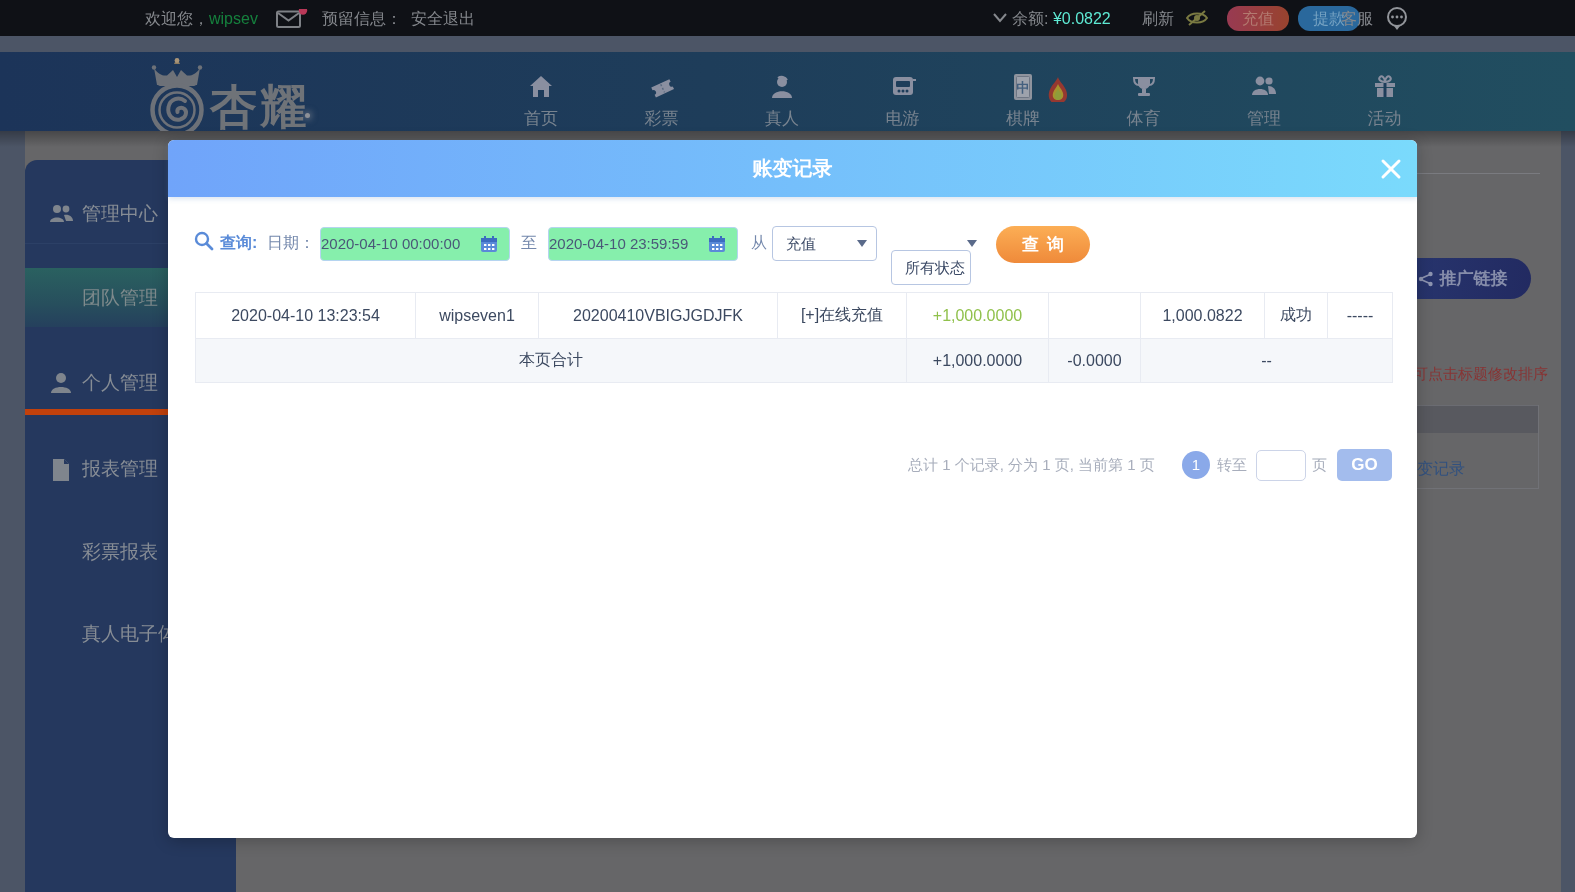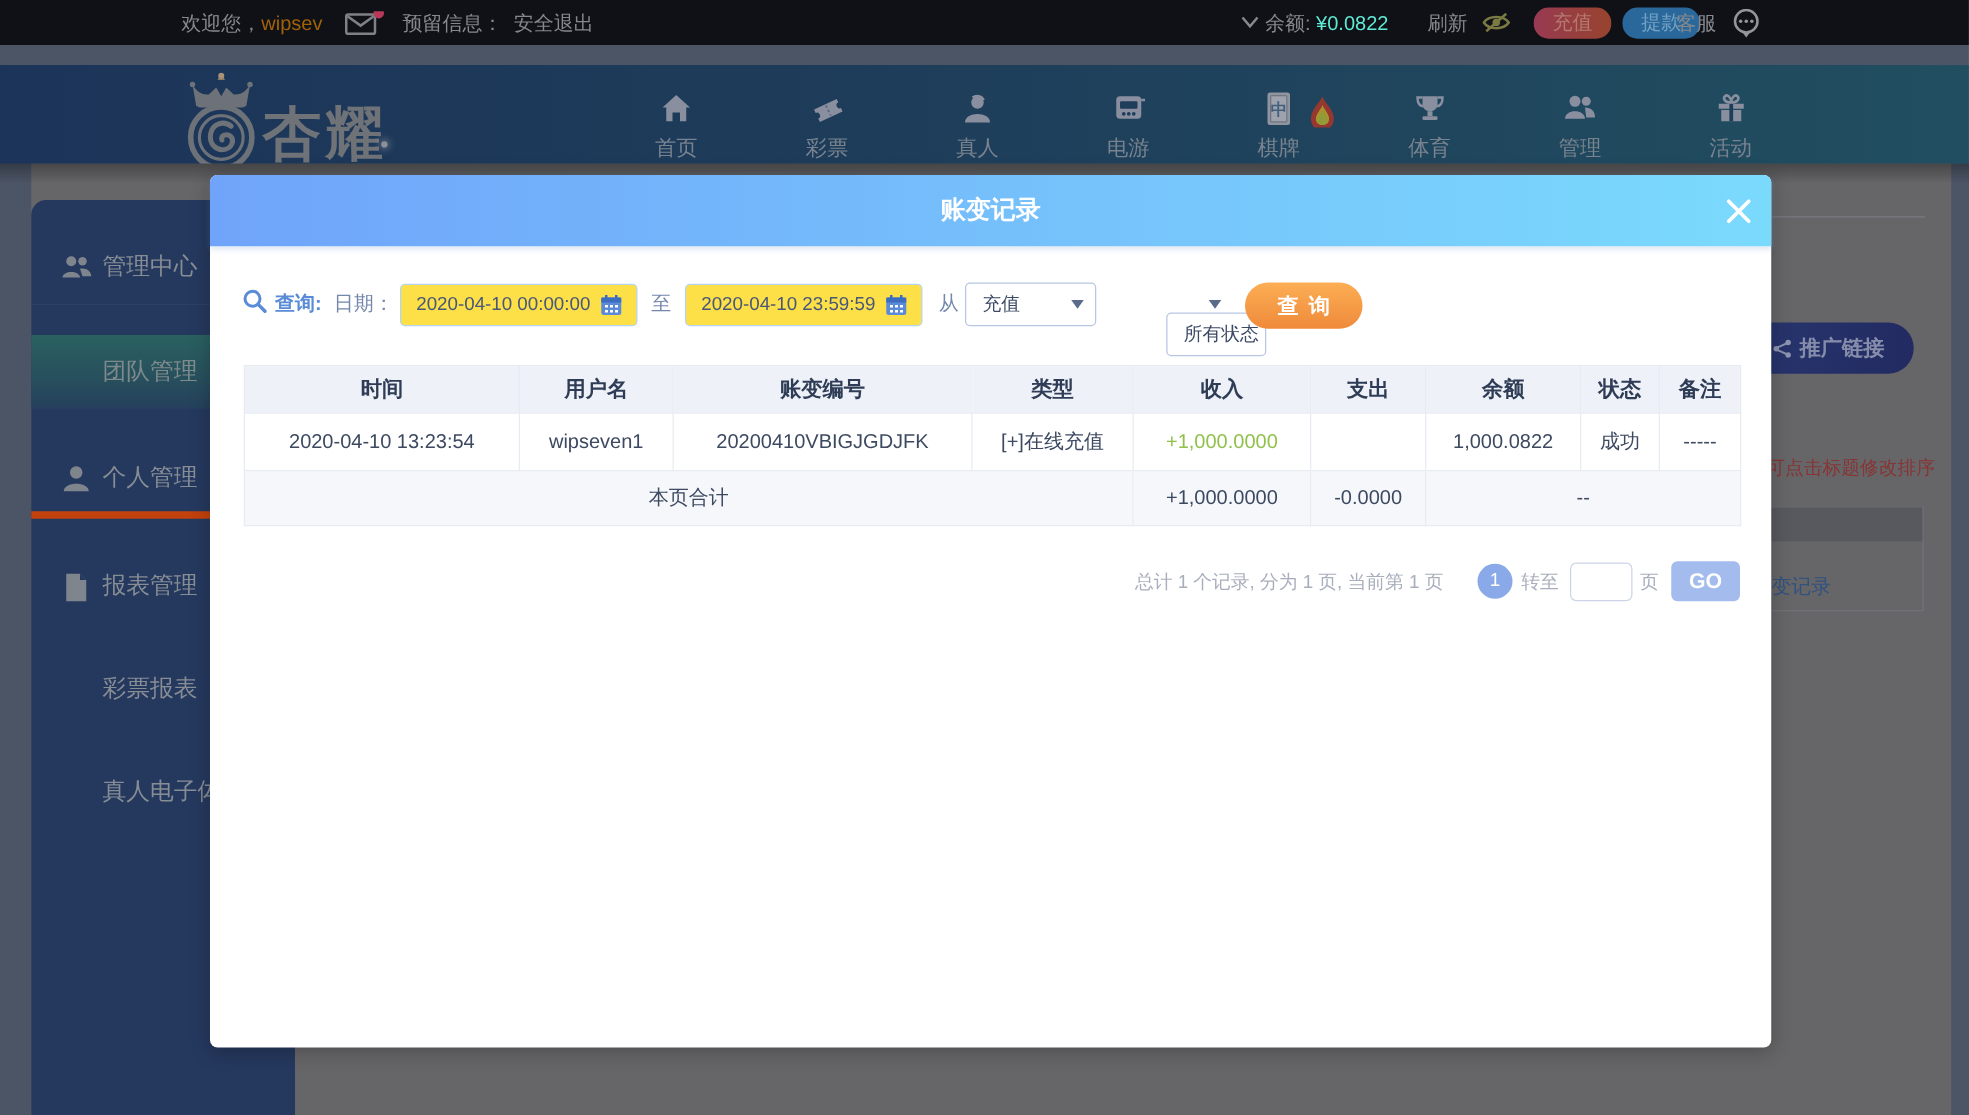--- a/index.html
+++ b/index.html
@@ -39,22 +39,22 @@
   
   .modal { position:absolute; left:168px; top:140px; width:1249px; height:698px; background:#ffffff;
            border-radius:6px; box-shadow:0 3px 16px rgba(0,0,0,0.24); }
   .mhead { position:absolute; left:0; top:0; width:1249px; height:57px; border-radius:6px 6px 0 0;
            background:linear-gradient(90deg,#70a4fa 0%, #7adafc 100%); box-shadow:0 2px 5px rgba(110,150,200,0.25); }
   .mtitle { position:absolute; left:0; top:0; width:100%; height:57px; line-height:57px; text-align:center;
             color:#ffffff; font-size:20px; font-weight:bold; }
   .mclose { position:absolute; right:14px; top:17px; width:24px; height:24px; }
   
   .q-lbl { position:absolute; font-size:16px; white-space:nowrap;text-align:right; }
-  .q-input { position:absolute; height:34px; border:1px solid #b5d4f0; border-radius:4px; background:#fde047;
-             font-size:15px; color:#4a5878; line-height:32px; padding-left:12px; }
+  .q-input { position:absolute; height:34px; border:1px solid #b5d4f0; border-radius:4px; background:#86efac;
+             font-size:15px; color:#4a5878; line-height:32px; }
   .q-cal { position:absolute; top:8px; width:18px; height:18px; }
   .q-select { position:absolute; height:35px; border:1px solid #b7c6e2; border-radius:4px; background:#fff;
               font-size:15px; color:#3c4a66; line-height:33px; padding-left:13px; }
   .q-arrow { position:absolute; top:14px; width:0; height:0; border-left:5px solid transparent; border-right:5px solid transparent; border-top:7px solid #5a6a8a; }
   .q-btn { position:absolute; left:828px; top:86px; width:94px; height:37px; border-radius:19px;
            background:linear-gradient(180deg,#fcae55, #ef8a3a); color:#fff; font-size:17px; font-weight:bold;
            text-align:center; line-height:37px; letter-spacing:8px; padding-left:8px; }
   
   table.grid { position:absolute; left:27px; top:152px; width:1198px; border-collapse:collapse; table-layout:fixed;
                font-size:16px; color:#3c4960; }
@@ -68,21 +68,21 @@
   .pag-circle { position:absolute; left:1014px; top:3px; width:28px; height:28px; border-radius:50%; background:#8aa9e9;
                 color:#fff; text-align:center; line-height:28px; font-size:15px; }
   .pag-input { position:absolute; left:1088px; top:2px; width:50px; height:31px; border:1px solid #ccd4e8; border-radius:5px; background:#fff; }
   .pag-go { position:absolute; left:1169px; top:1px; width:55px; height:32px; border-radius:5px; background:#a3bced;
             color:#fff; font-weight:bold; font-size:17px; text-align:center; line-height:32px; }
 </style>
 </head>
 <body>
 
   <div class="topbar">
-    <div class="tb-txt" style="left:145px; color:#85888d;">欢迎您，<span style="color:#a16207;margin-top:36px;">wipsev</span></div>
+    <div class="tb-txt" style="left:145px; color:#85888d;">欢迎您，<span style="color:#15803d;margin-top:36px;">wipsev</span></div>
     <svg class="abs" style="left:276px; top:9px;" width="32" height="20" viewBox="0 0 32 20">
       <rect x="1" y="2.5" width="23" height="15.5" rx="1.5" fill="none" stroke="#7e8186" stroke-width="2"></rect>
       <path d="M2 4 L12.5 11.5 L23 4" fill="none" stroke="#7e8186" stroke-width="2"></path>
       <circle cx="27" cy="1.5" r="4.2" fill="#b93858"></circle>
     </svg>
     <div class="tb-txt" style="left:322px;">预留信息：</div>
     <div class="tb-txt" style="left:411px;">安全退出</div>
     <svg class="abs" style="left:993px; top:13px;" width="14" height="10" viewBox="0 0 14 10">
       <path d="M1 1 L7 8 L13 1" fill="none" stroke="#85888d" stroke-width="2"></path>
     </svg>
@@ -291,48 +291,37 @@
         <rect x="8" y="9" width="2.4" height="2"></rect>
         <rect x="12" y="9" width="2.4" height="2"></rect>
         <rect x="4" y="13" width="2.4" height="2"></rect>
         <rect x="8" y="13" width="2.4" height="2"></rect>
         <rect x="12" y="13" width="2.4" height="2"></rect>
       </g>
     </svg>
     <div class="q-lbl" style="left:583px; top:93px; color:#7488ac;">从</div>
     <div class="q-select" style="left:604px; top:86px; width:105px;">充值</div>
     <div class="q-arrow" style="left:689px; top:100px;"></div>
-    <div class="q-select" style="left:765px; top:86px; width:80px;margin-top:24px;">所有状态</div>
+    <div class="q-select" style="left:723px; top:86px; width:80px;margin-top:24px;">所有状态</div>
     <div class="q-arrow" style="left:799px; top:100px;"></div>
     <div class="q-btn">查询</div>
 
     <table class="grid">
       <colgroup>
         <col style="width:220px">
         <col style="width:123px">
         <col style="width:239px">
         <col style="width:129px">
         <col style="width:142px">
         <col style="width:92px">
         <col style="width:124px">
         <col style="width:63px">
         <col style="width:65px">
       </colgroup>
       <tbody>
-        <tr>
-          <th>时间</th>
-          <th>用户名</th>
-          <th>账变编号</th>
-          <th>类型</th>
-          <th>收入</th>
-          <th>支出</th>
-          <th>余额</th>
-          <th>状态</th>
-          <th>备注</th>
-        </tr>
       <tr>
         <td>2020-04-10 13:23:54</td>
           <td>wipseven1</td>
           <td>20200410VBIGJGDJFK</td>
           <td>[+]在线充值</td>
         <td class="green">+1,000.0000</td>
           <td></td>
           <td>1,000.0822</td>
           <td>成功</td>
           <td>-----</td>

